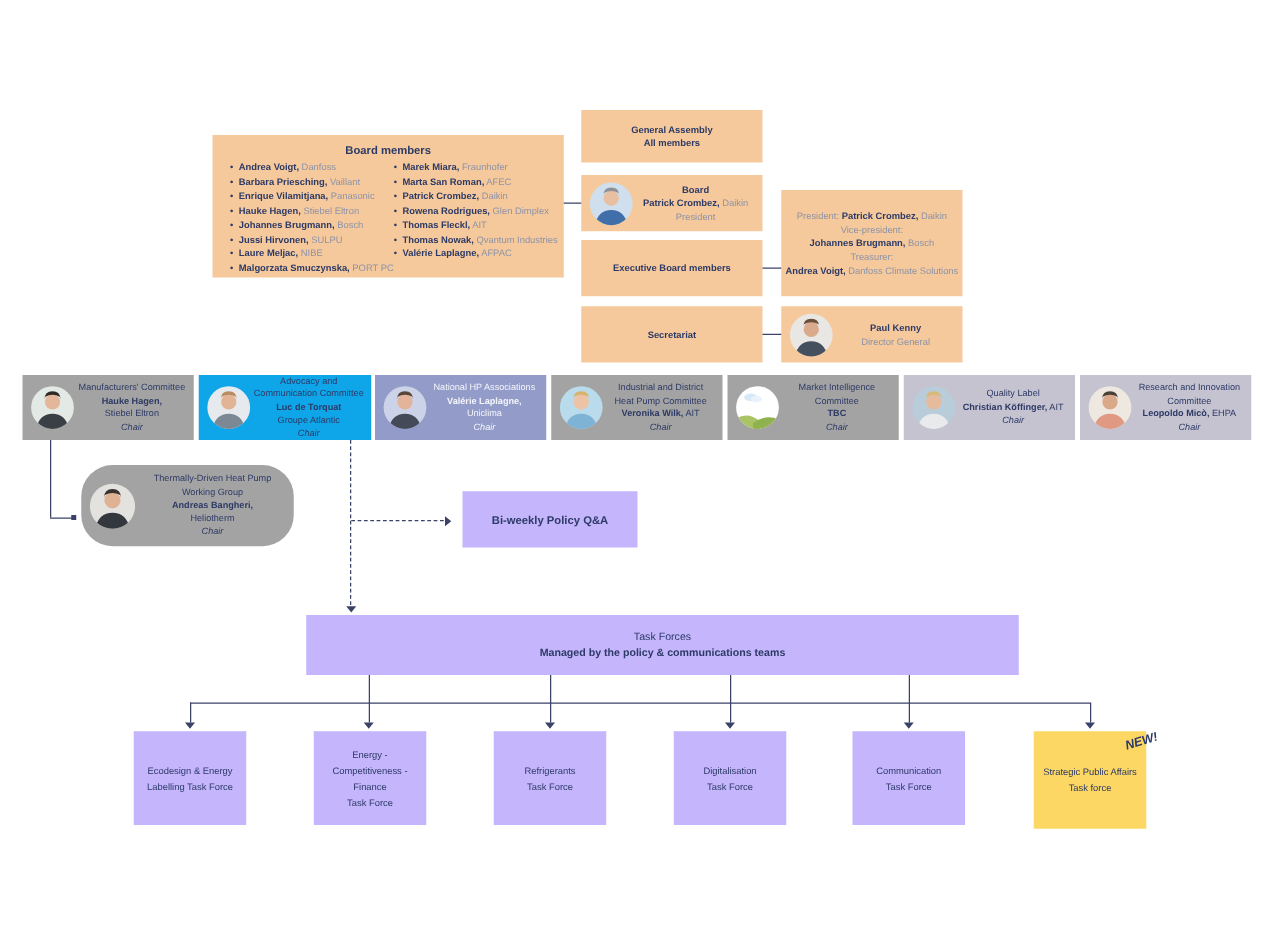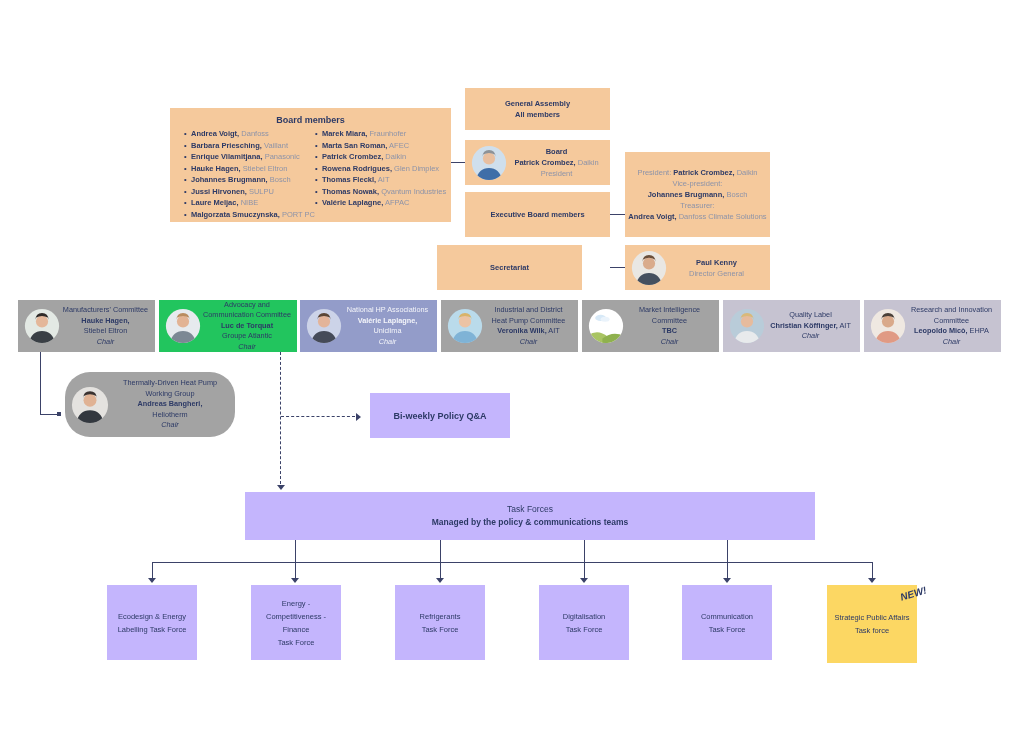--- a/index.html
+++ b/index.html
@@ -2,21 +2,21 @@
 <html><head>
 <meta charset="utf-8">
 <style>
   html,body{margin:0;padding:0;background:#fff;}
   #canvas{position:relative;width:1024px;height:751px;background:#fff;overflow:hidden;
           font-family:"Liberation Sans",sans-serif;color:#2d3a66;}
   .box{position:absolute;box-sizing:border-box;display:flex;flex-direction:column;
        justify-content:center;align-items:center;text-align:center;}
   .orange{background:#f5c99c;}
   .green{background:#a3a3a3;}
-  .lblue{background:#22c55e;}
+  .lblue{background:#0ea5e9;}
   .purple{background:#939cc9;color:#f4f5fa;}
   .gray{background:#c6c3d1;}
   .pblue{background:#c4b5fd;}
   .yellow{background:#fcd763;}
   .b{font-weight:bold;}
   .it{font-style:italic;}
   .mut{color:#8d93a8;font-weight:normal;text-align:center;}
   .t-title{font-size:9px;font-weight:bold;}
   .small{font-size:7.5px;line-height:11px;}
   .csmall{font-size:7.3px;line-height:10.5px;}
@@ -104,21 +104,21 @@
   </div>
 
   <div class="box orange small" style="left:625px;top:152px;width:145px;height:85px;padding:0 3px;">
     <div><span class="mut">President:</span> <span class="b">Patrick Crombez,</span> <span class="mut">Daikin</span></div>
     <div class="mut">Vice-president:</div>
     <div><span class="b">Johannes Brugmann,</span> <span class="mut">Bosch</span></div>
     <div class="mut">Treasurer:</div>
     <div><span class="b">Andrea Voigt,</span> <span class="mut">Danfoss Climate Solutions</span></div>
   </div>
 
-  <div class="box orange small" style="left:437px;top:245px;width:145px;height:45px;align-items:center;">
+  <div class="box orange small" style="left:465px;top:245px;width:145px;height:45px;align-items:center;">
     <div class="b">Secretariat</div>
   </div>
 
   <div class="box orange small committee" style="left:625px;top:245px;width:145px;height:45px;">
     <div class="avatar">
         <svg viewBox="0 0 40 40" width="100%" height="100%">
       <clipPath id="avc1">
             <circle cx="20" cy="20" r="19"></circle>
           </clipPath>
       <circle cx="20" cy="20" r="19" fill="#e9e7e3"></circle>

